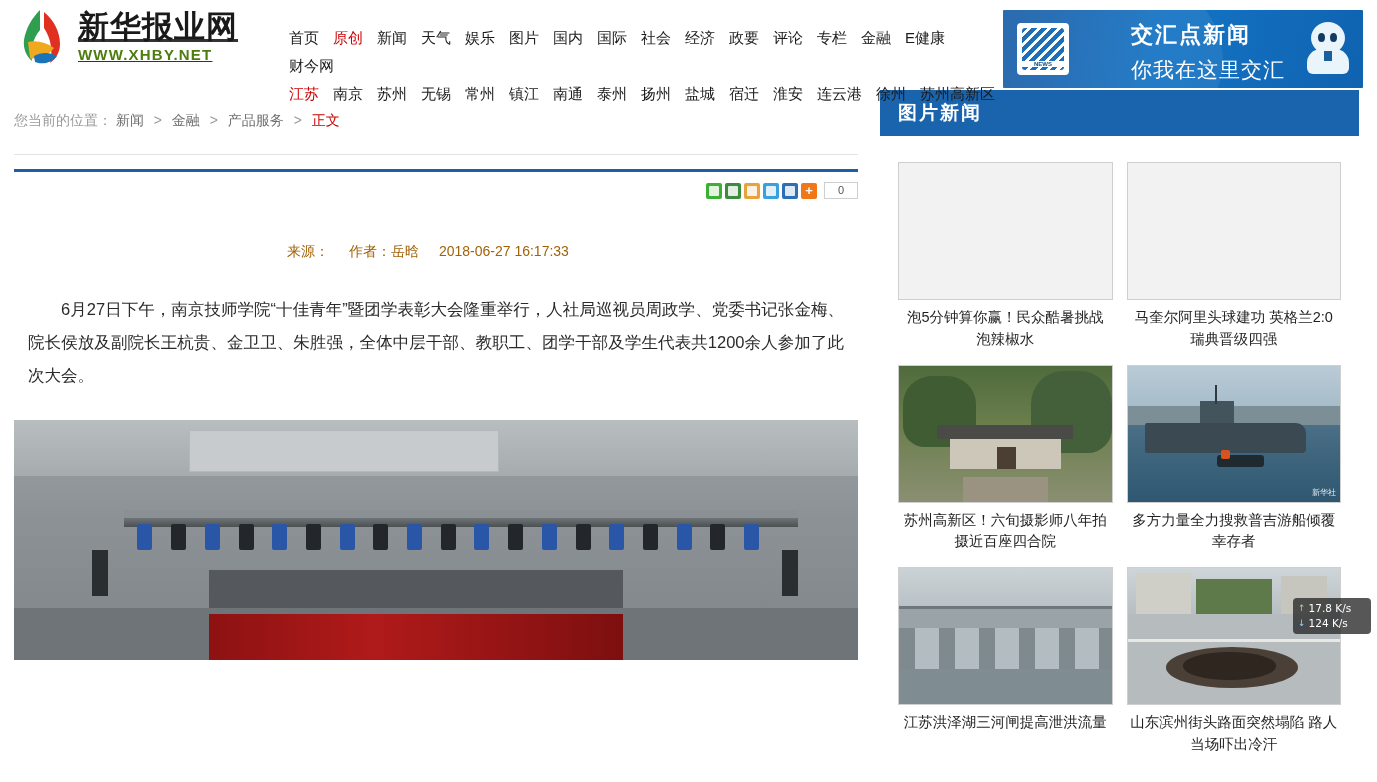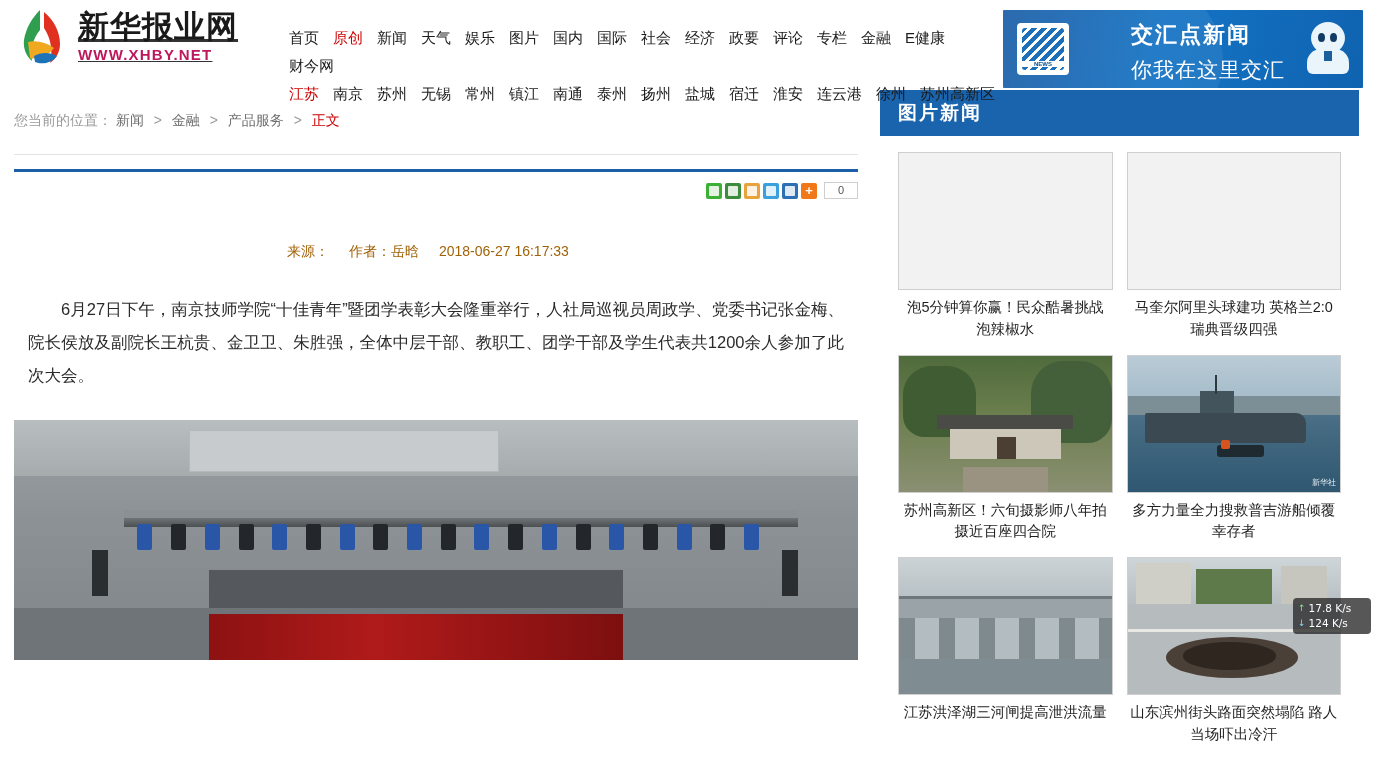--- a/index.html
+++ b/index.html
@@ -42,21 +42,21 @@
   .logo-title {
     font-size: 31px;
     font-weight: bold;
     color: #1a1a1a;
     letter-spacing: 1px;
     font-family: "DejaVu Sans", sans-serif;
   }
   .logo-sub {
     font-size: 15px;
     font-weight: bold;
-    color: #be185d;
+    color: #4d7c0f;
     letter-spacing: 1.2px;
     margin-top: 5px;
     font-family: "Liberation Sans", sans-serif;
   }
 
   .nav-block {
     flex: 1;
     padding-left: 22px;
     padding-top: 18px;
   }
@@ -326,21 +326,21 @@
     align-items: center;
     padding-left: 18px;
   }
   .pn-header .t {
     color: #fff;
     font-size: 19px;
     font-weight: bold;
     letter-spacing: 2px;
     font-family: "DejaVu Sans", sans-serif;
   }
-  .pn-body { padding: 16px 0 0 0; }
+  .pn-body { padding: 16px 0 0 0; margin-top: 10px; }
   .pn-grid {
     display: grid;
     grid-template-columns: 1fr 1fr;
     gap: 14px 14px;
     padding: 0 18px;
   }
   .pn-card { width: 100%; }
   .pn-thumb {
     width: 100%;
     height: 138px;

